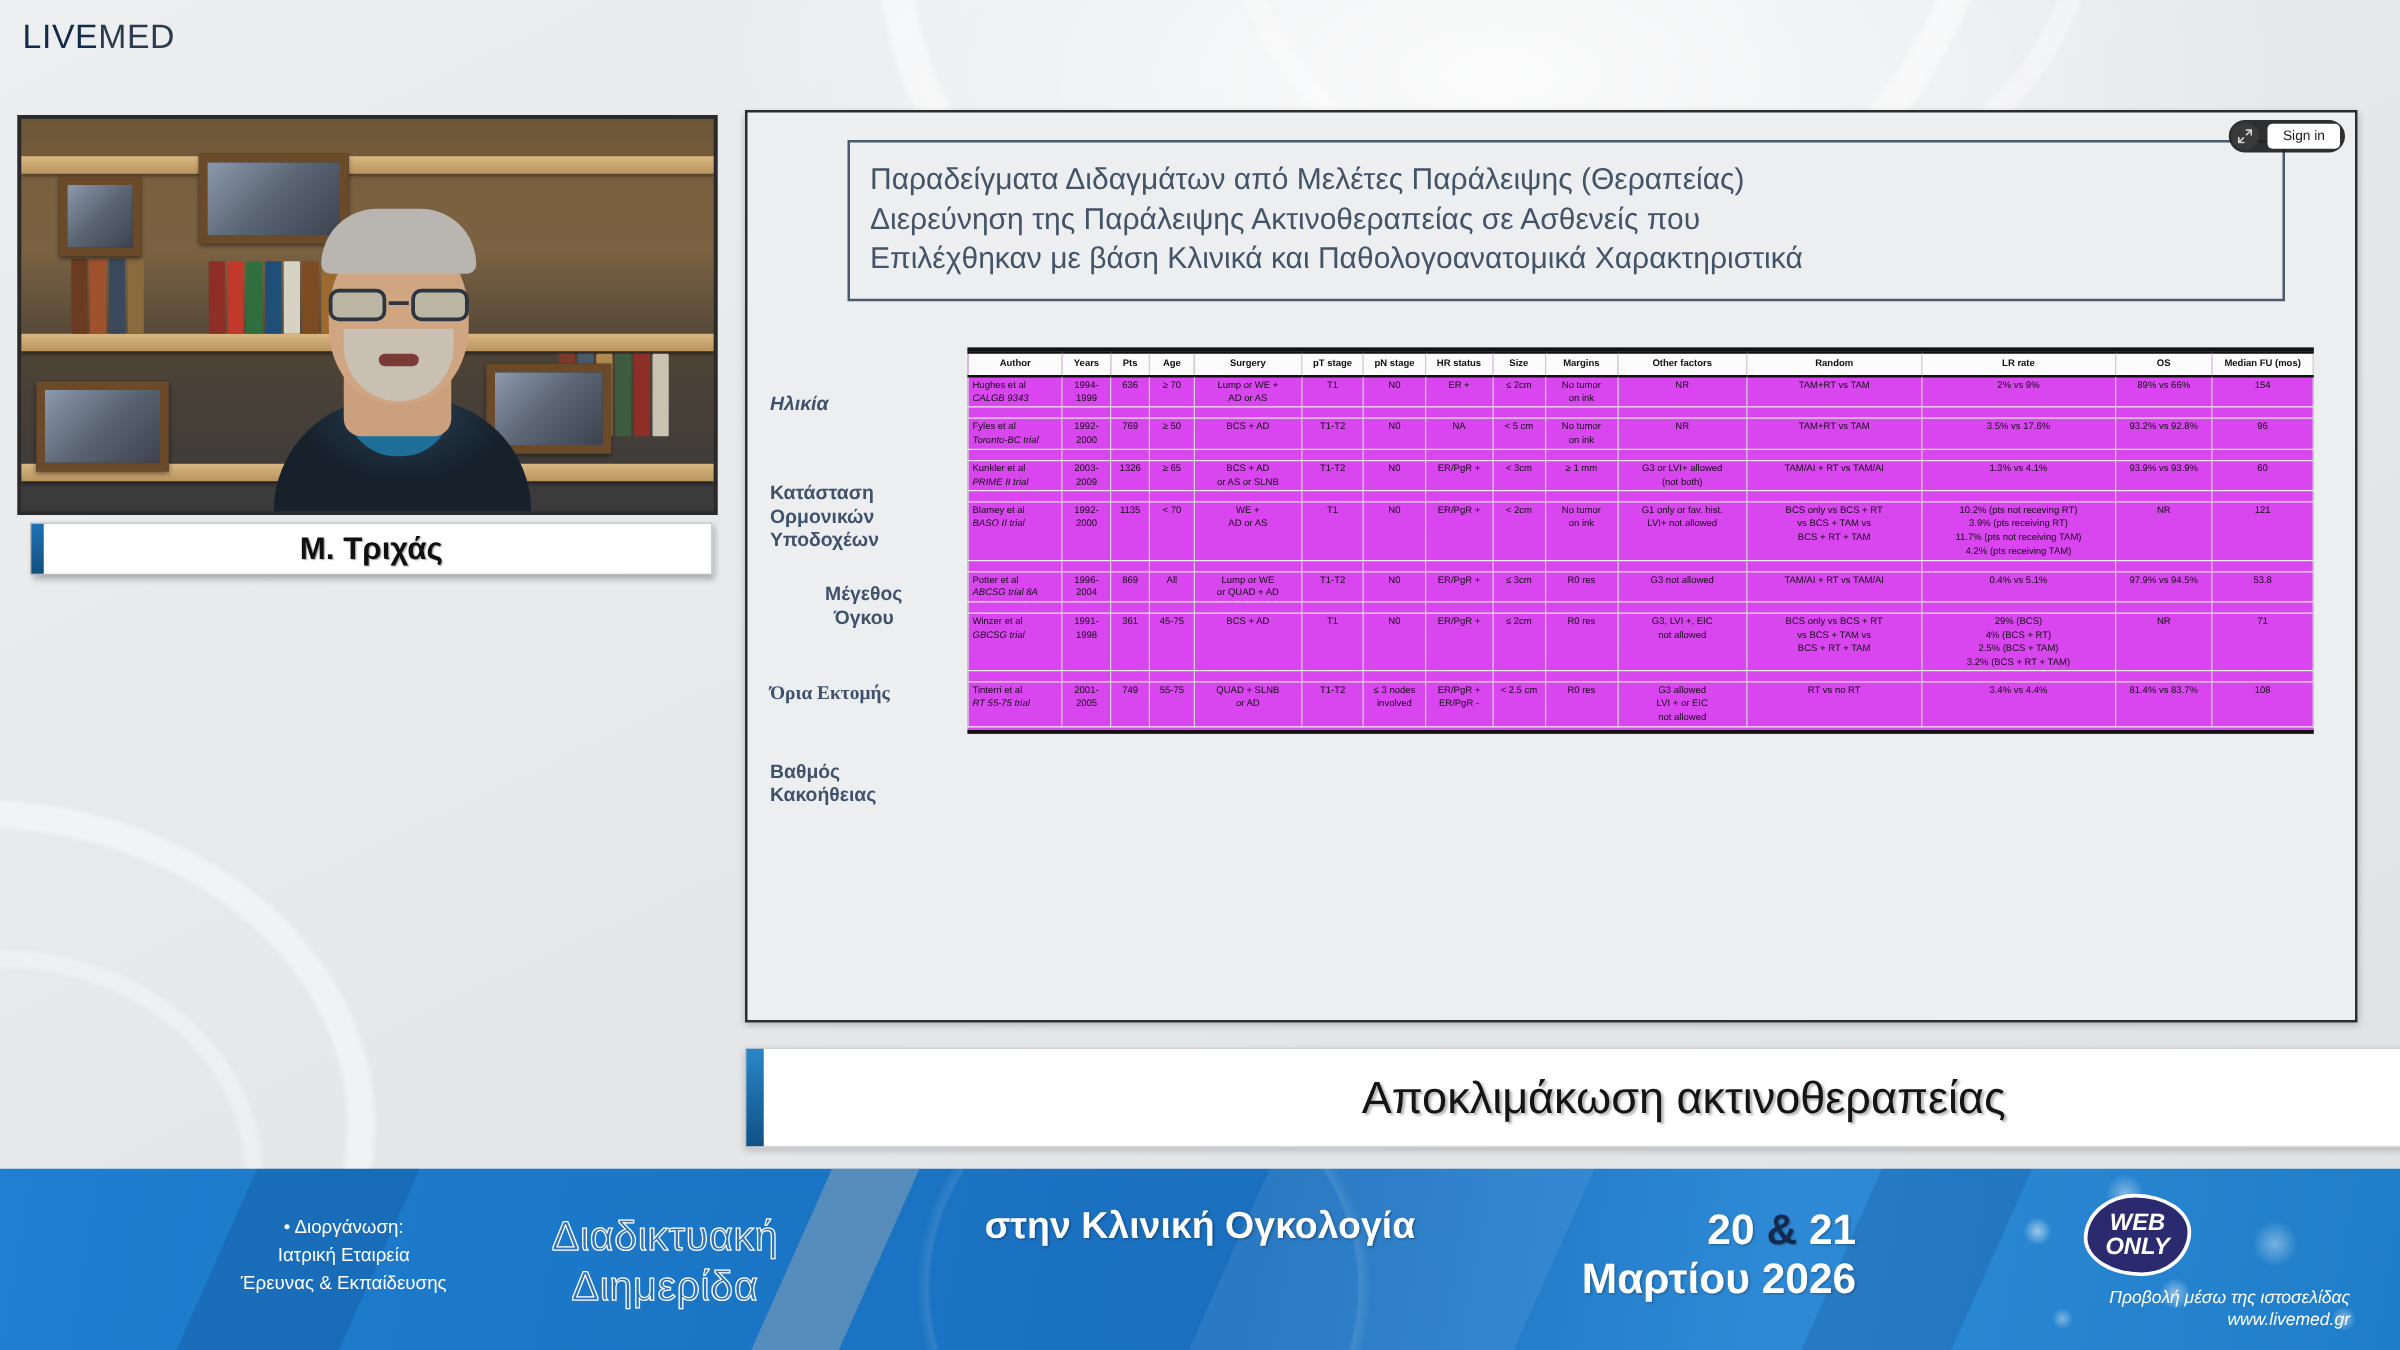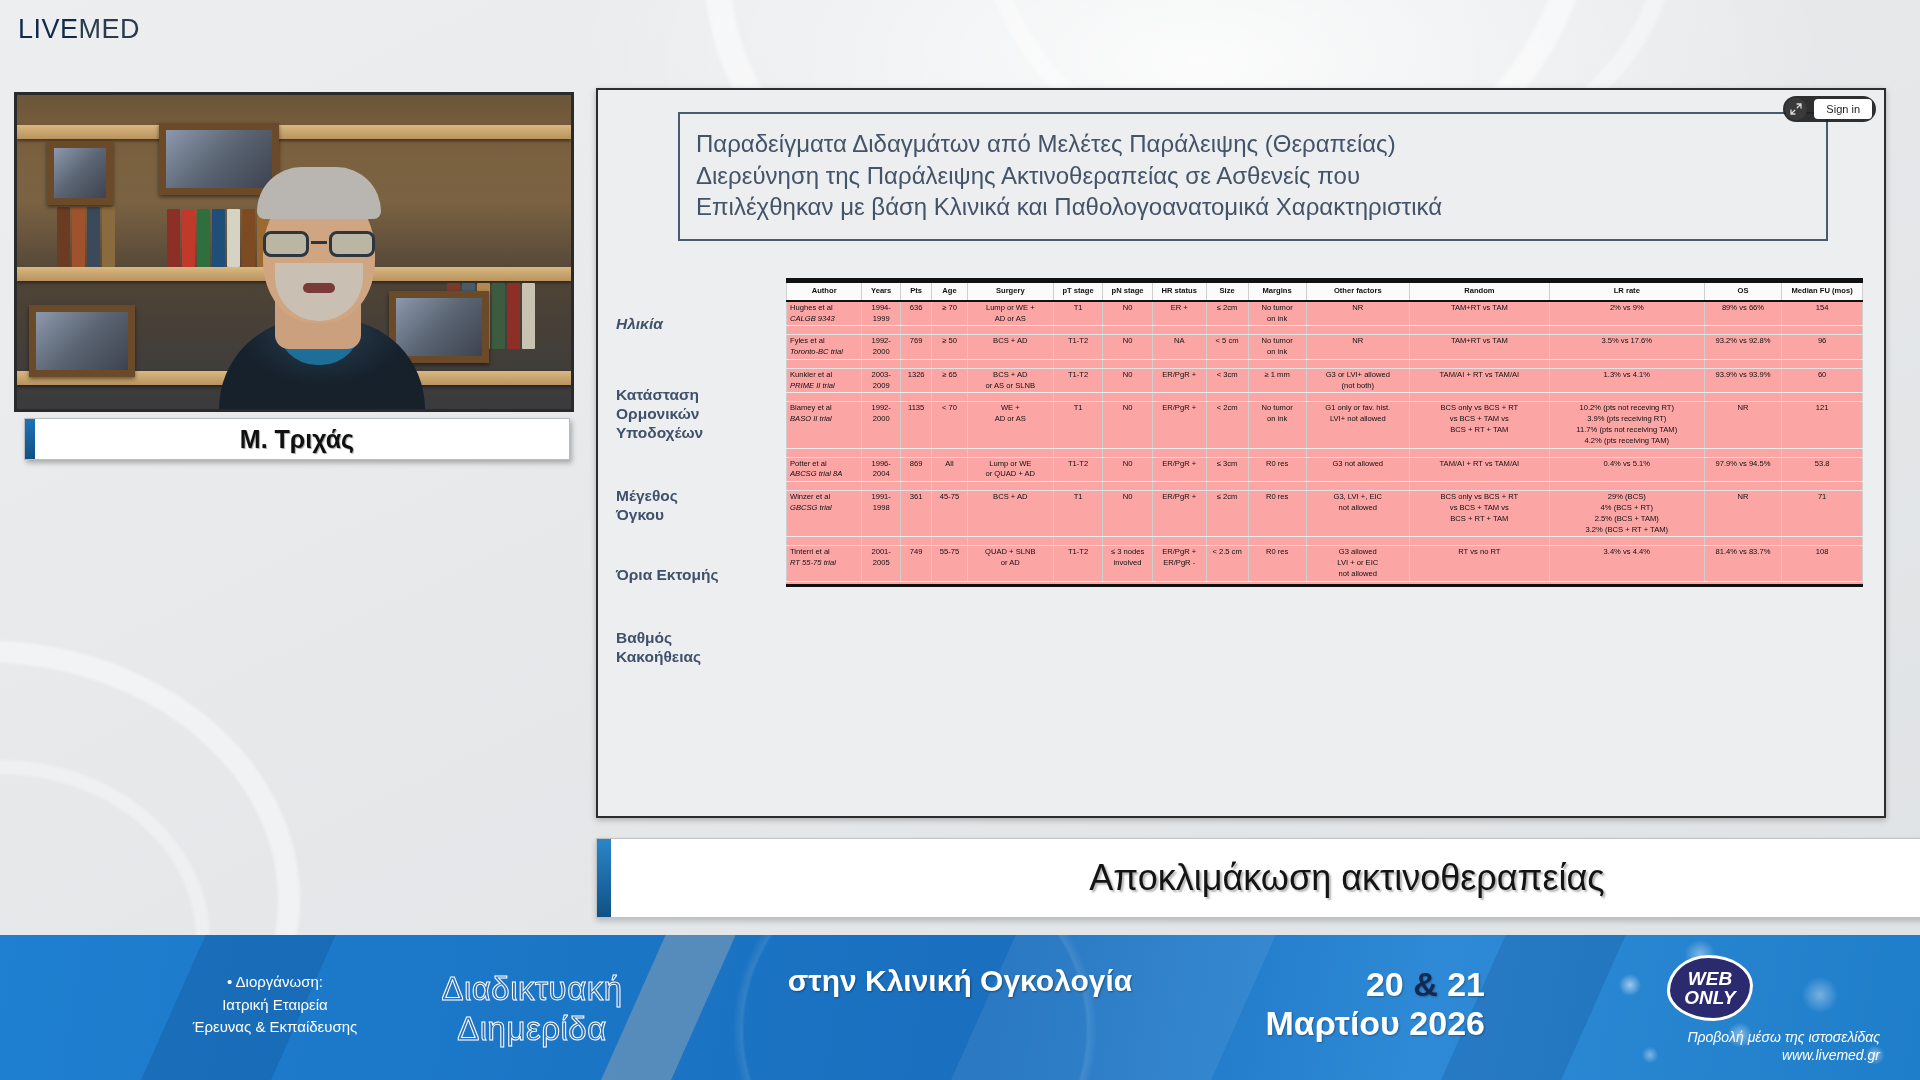--- a/index.html
+++ b/index.html
@@ -140,28 +140,28 @@
   }
 
   
   #slide-cats {
     position:absolute; left:18px; top:225px; width:150px;
     color:#3f516b;
   }
   #slide-cats .cat { font-size: 15.5px; font-weight: 700; line-height: 1.22; }
   #slide-cats .cat.c0 { margin-top: 0px; }
   #slide-cats .cat.c1 { margin-top: 52px; }
-  #slide-cats .cat.c2 { margin-top: 44px; }
-  #slide-cats .cat.c3 { margin-top: 42px; }
+  #slide-cats .cat.c2 { margin-top: 24px; text-align: center; }
+  #slide-cats .cat.c3 { margin-top: 42px; font-family: Liberation Serif, serif; }
   #slide-cats .cat.c4 { margin-top: 44px; }
 
   
   #study-table-wrap {
-    position:absolute; left:188px; top:188px; width:1077px;
-    background:#fca5a5;
+    position:absolute; left:176px; top:188px; width:1077px;
+    background:#d946ef;
     border-top: 3px solid #111; border-bottom: 3px solid #111;
     padding-bottom: 2px;
   }
   table.study {
     width:100%; border-collapse: collapse;
     font-size: 7.6px; color:#101010;
     table-layout: fixed;
   }
   table.study th, table.study td {
     border-left: 1px solid #cfcfcf; border-right: 1px solid #cfcfcf;

